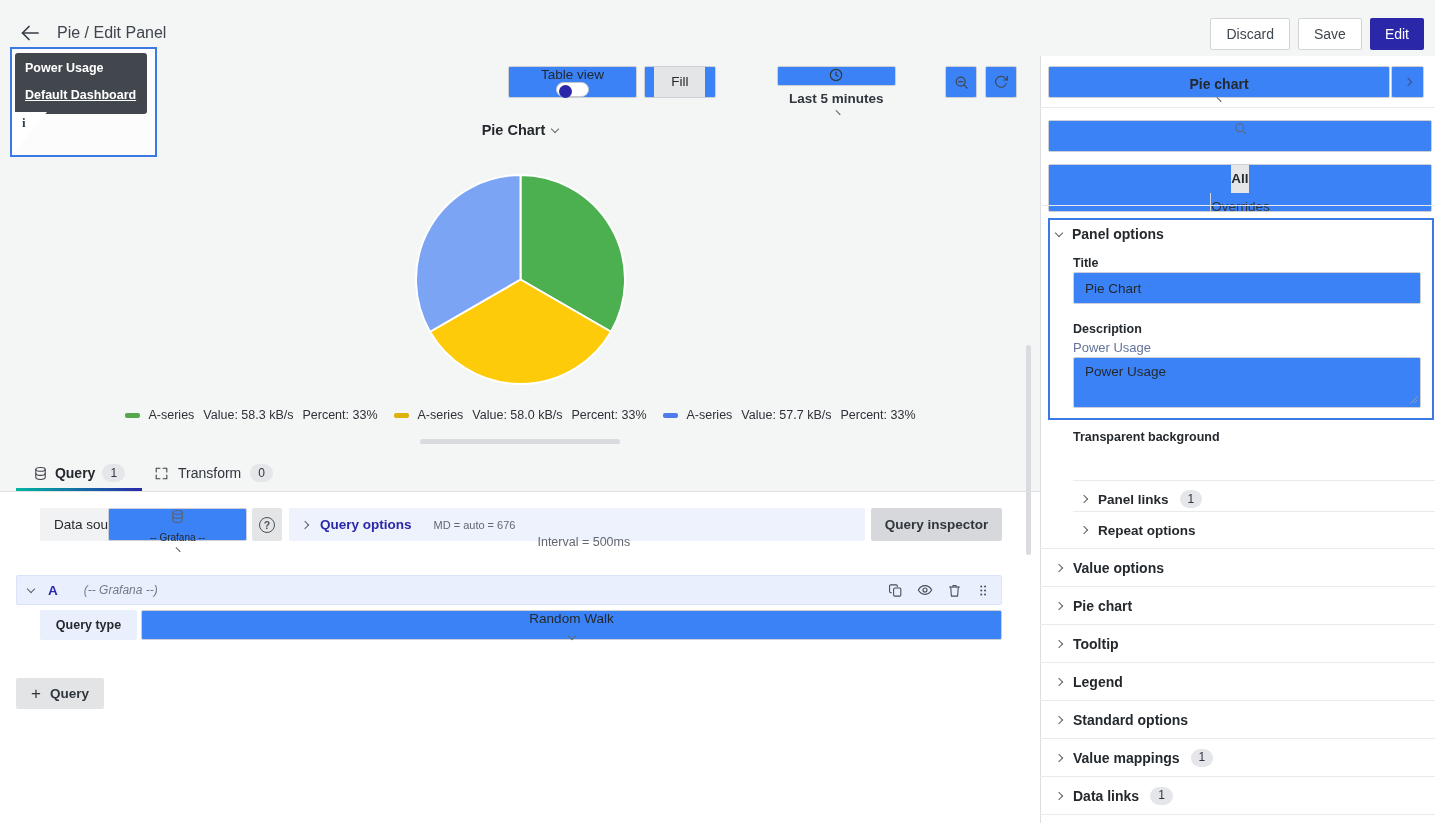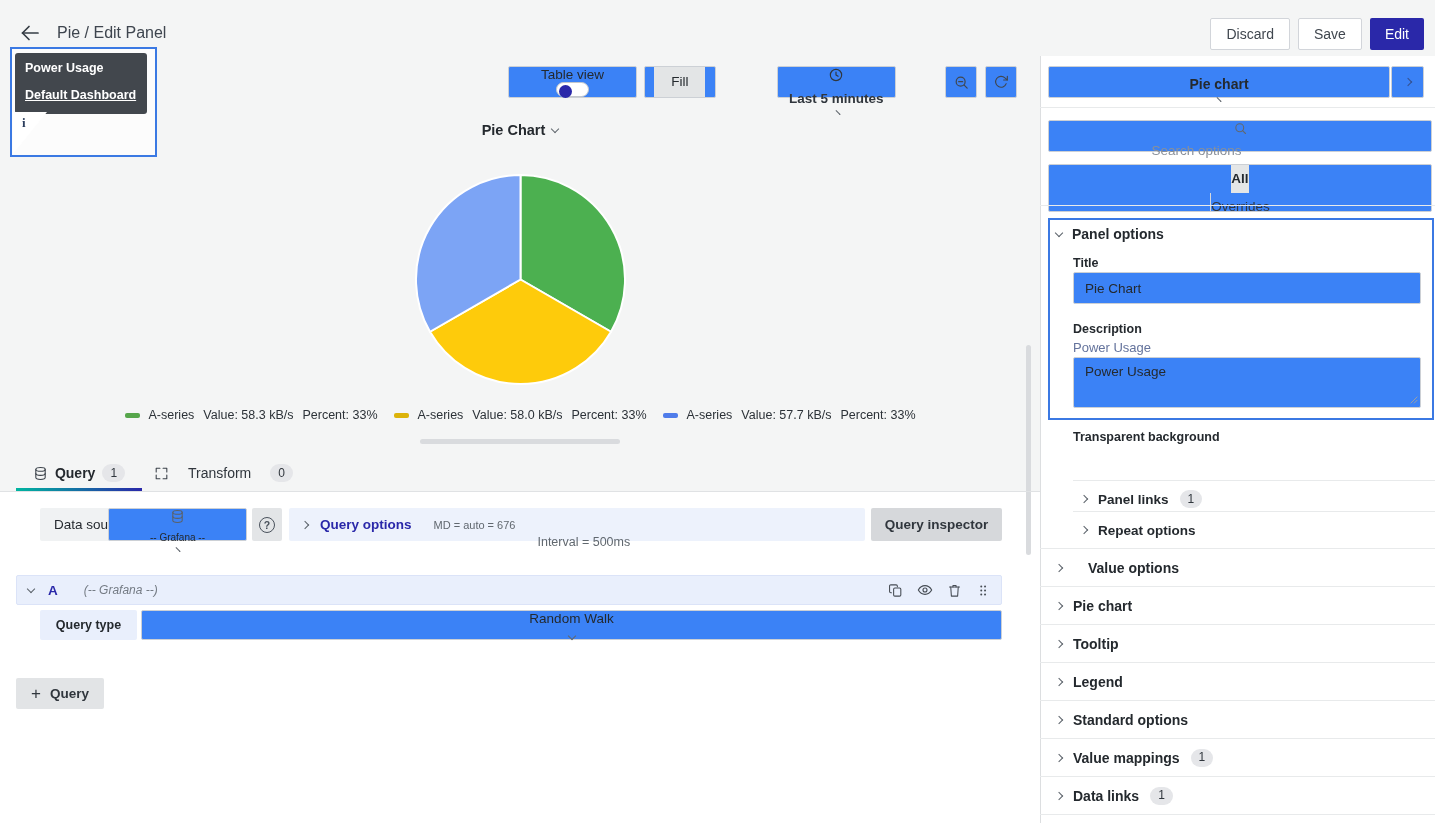--- a/index.html
+++ b/index.html
@@ -82,21 +82,21 @@
     <span class="toggle-track-off" style="cursor:pointer;">
       <span class="toggle-knob-off"></span>
     </span>
   </div>
 
   <div class="abs flex box" style="left:644px; top:66px; height:32px; overflow:hidden;">
     <div style="height:46px; line-height:30px; padding:0 17px; background:#e3e5e6; font-size:13.5px; font-weight:500; cursor:pointer;">Fill</div>
     <div style="height:30px; line-height:30px; padding:0 16px; font-size:13.5px; color:#30363d; cursor:pointer;">Actual</div>
   </div>
 
-  <div class="abs flex box" style="left:777px; top:66px; height:32px; padding:0 11px; gap:8px; cursor:pointer; color:#30363d;">
+  <div class="abs flex box" style="left:777px; top:66px; height:20px; padding:0 11px; gap:8px; cursor:pointer; color:#30363d;">
     <span>
       <svg class="ic" width="16" height="16" viewBox="0 0 24 24">
           <circle cx="12" cy="12" r="8.5"></circle>
           <path d="M12 7.5V12l3.2 1.9"></path>
         </svg>
     </span>
     <span style="font-size:13.5px; font-weight:700;">Last 5 minutes</span>
     <span class="chv chv-d" style="color:#61686f; margin-left:4px;"></span>
   </div>
 
@@ -164,21 +164,21 @@
         <svg class="ic" width="15" height="15" viewBox="0 0 24 24">
             <ellipse cx="12" cy="5.5" rx="7.5" ry="3"></ellipse>
             <path d="M4.5 5.5v13c0 1.66 3.36 3 7.5 3s7.5-1.34 7.5-3v-13"></path>
             <path d="M4.5 12c0 1.66 3.36 3 7.5 3s7.5-1.34 7.5-3"></path>
           </svg>
       </span>
       <span style="font-size:14px; font-weight:700;">Query</span>
       <span class="badge">1</span>
       <span class="abs" style="left:0; right:0; bottom:0; height:3px; background:linear-gradient(90deg,#00b5a0,#2a28a9);"></span>
     </div>
-    <div class="abs flex" style="left:150px; top:0; height:36px; padding:0 4px; gap:19px; cursor:pointer;">
+    <div class="abs flex" style="left:150px; top:0; height:36px; padding:0 4px; gap:9px; cursor:pointer;">
       <span style="color:#3a4149;">
         <svg class="ic" width="15" height="15" viewBox="0 0 24 24">
             <path d="M9.5 3.5h-6v6"></path>
             <path d="M14.5 3.5h6v6"></path>
             <path d="M9.5 20.5h-6v-6"></path>
             <path d="M14.5 20.5h6v-6"></path>
           </svg>
       </span>
       <span style="font-size:14px; color:#30363d;">Transform</span>
       <span class="badge">0</span>
@@ -276,21 +276,20 @@
 
   <div class="abs divider" style="left:1040px; top:107px; right:0;"></div>
 
   <div class="abs flex box" style="left:1048px; top:120px; width:384px; height:32px; padding:0 9px; gap:7px;">
     <span style="color:#61686f;">
       <svg class="ic" width="15" height="15" viewBox="0 0 24 24">
           <circle cx="10.8" cy="10.8" r="6.3"></circle>
           <path d="M15.4 15.4 20 20"></path>
         </svg>
     </span>
-    <input type="text" style="flex: 1 1 0%; font-size: 13.5px; background: transparent;" placeholder="Search options">
   </div>
 
   <div class="abs flex box" style="left:1048px; top:164px; width:384px; height:48px; overflow:hidden;">
     <div style="flex:1; height:28px; line-height:28px; text-align:center; background:#e4e6e7; font-size:13.5px; font-weight:700; cursor:pointer;">All</div>
     <div style="flex:1; height:28px; line-height:28px; text-align:center; font-size:13.5px; color:#30363d; border-left:1px solid #d5d8db; cursor:pointer;">Overrides</div>
   </div>
 
   <div class="abs divider" style="left:1040px; top:205px; right:0;"></div>
 
   
@@ -326,21 +325,21 @@
     <span class="badge">1</span>
   </div>
   <div class="abs divider" style="left:1073px; top:511px; right:0;"></div>
   <div class="abs flex" style="left:1081px; top:519px; height:22px; gap:11px; cursor:pointer;">
     <span class="chv chv-r" style="color:#5a6169;"></span>
     <span style="font-size:13.5px; font-weight:700;">Repeat options</span>
   </div>
 
   
   <div class="abs" style="left:1040px; top:548px; right:0; border-top:1px solid #e8eaeb;">
-    <div class="flex" style="height:38px; border-bottom:1px solid #e8eaeb; padding-left:16px; gap:26px; cursor:pointer;">
+    <div class="flex" style="height:38px; border-bottom:1px solid #e8eaeb; padding-left:16px; gap:11px; cursor:pointer;">
       <span class="chv chv-r" style="color:#5a6169;"></span>
       <span class="seclabel">Value options</span>
     </div>
     <div class="flex" style="height:38px; border-bottom:1px solid #e8eaeb; padding-left:16px; gap:11px; cursor:pointer;">
       <span class="chv chv-r" style="color:#5a6169;"></span>
       <span class="seclabel">Pie chart</span>
     </div>
     <div class="flex" style="height:38px; border-bottom:1px solid #e8eaeb; padding-left:16px; gap:11px; cursor:pointer;">
       <span class="chv chv-r" style="color:#5a6169;"></span>
       <span class="seclabel">Tooltip</span>

